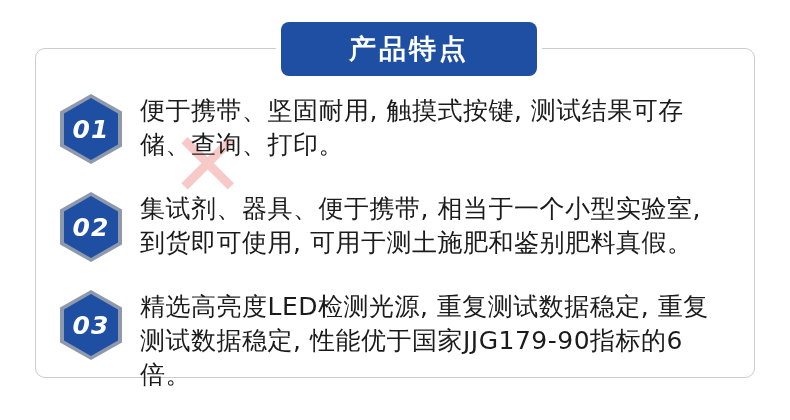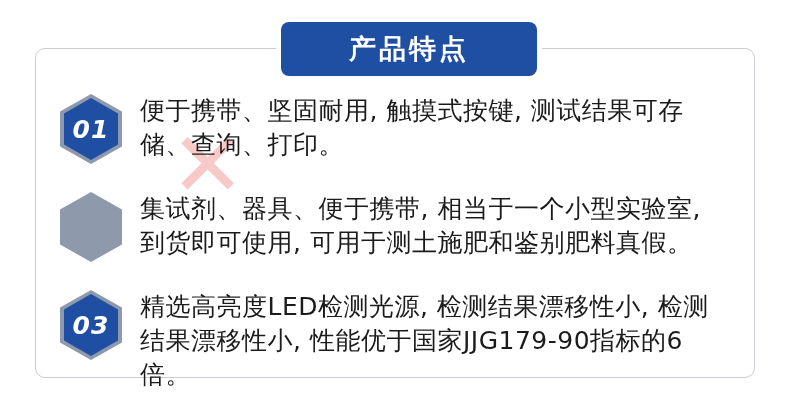--- a/index.html
+++ b/index.html
@@ -166,28 +166,31 @@
         <div class="hex-inner">
           <span class="hex-num">01</span>
         </div>
       </div>
       <div class="feature-text">便于携带、坚固耐用, 触摸式按键, 测试结果可存储、查询、打印。</div>
     </div>
 
     <div class="feature-row">
       <div class="hex">
         <div class="hex-outer"></div>
+        <div class="hex-inner">
+          <span class="hex-num">02</span>
+        </div>
       </div>
       <div class="feature-text">集试剂、器具、便于携带, 相当于一个小型实验室, 到货即可使用, 可用于测土施肥和鉴别肥料真假。</div>
     </div>
 
     <div class="feature-row">
       <div class="hex">
         <div class="hex-outer"></div>
         <div class="hex-inner">
           <span class="hex-num">03</span>
         </div>
       </div>
-      <div class="feature-text">精选高亮度LED检测光源, 检测结果漂移性小, 检测结果漂移性小, 性能优于国家JJG179-90指标的6倍。</div>
+      <div class="feature-text">精选高亮度LED检测光源, 重复测试数据稳定, 重复测试数据稳定, 性能优于国家JJG179-90指标的6倍。</div>
     </div>
 
   </div>
 </div>
 
 </body></html>

